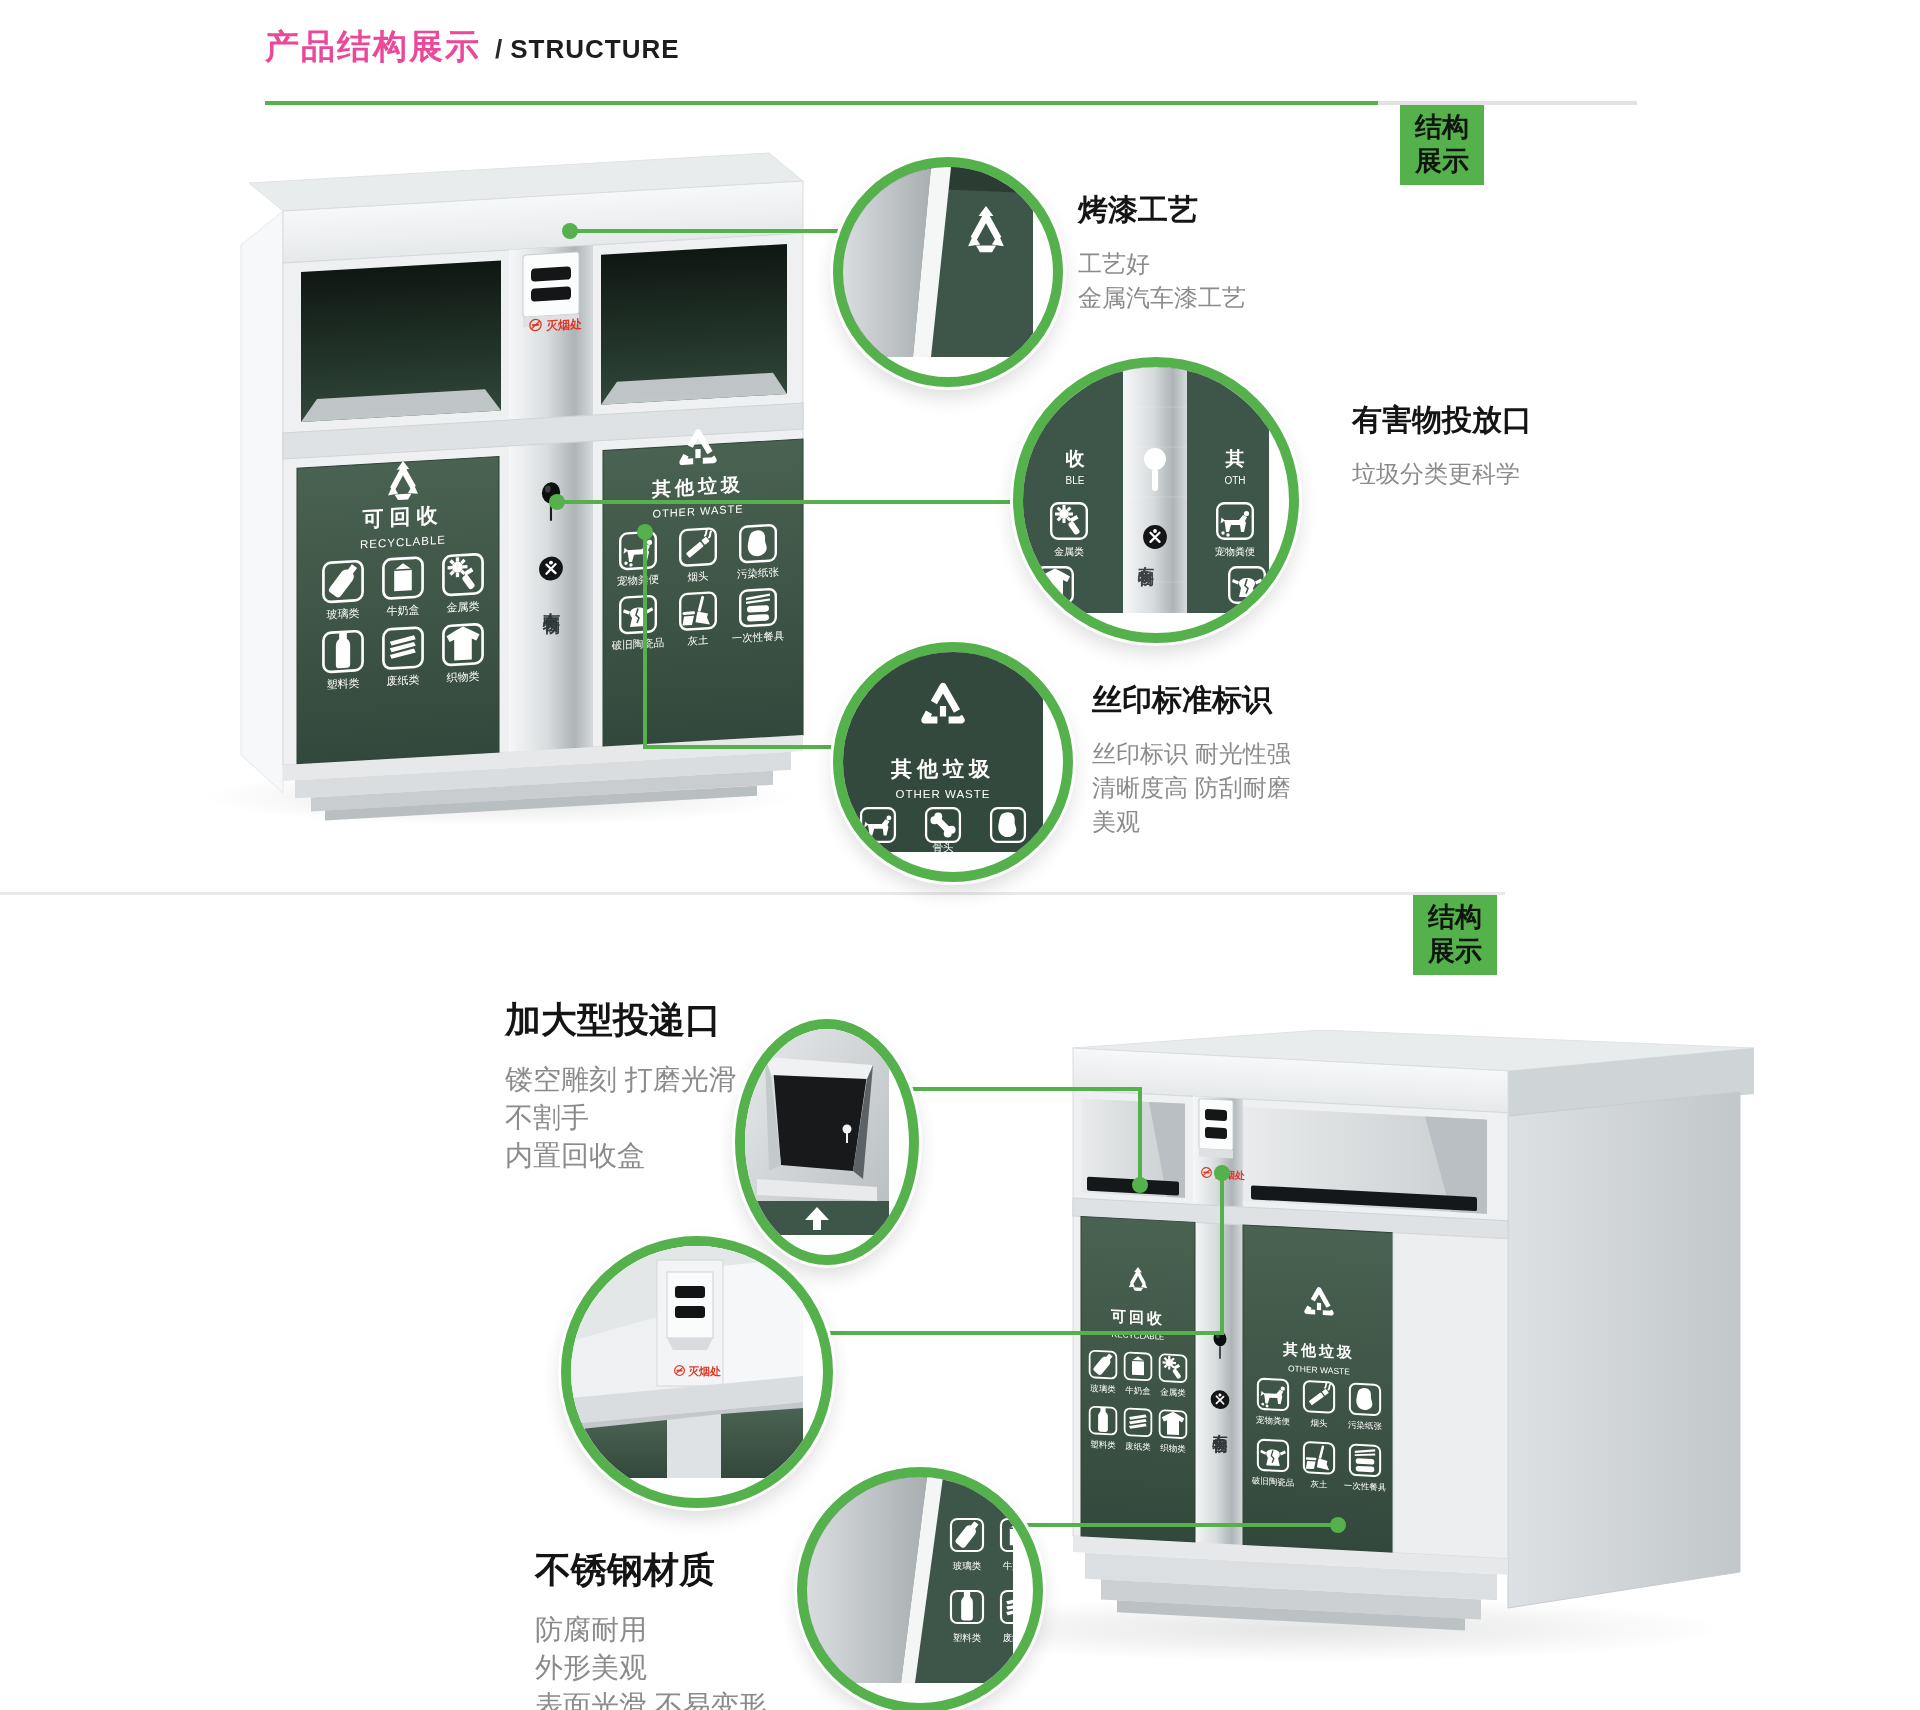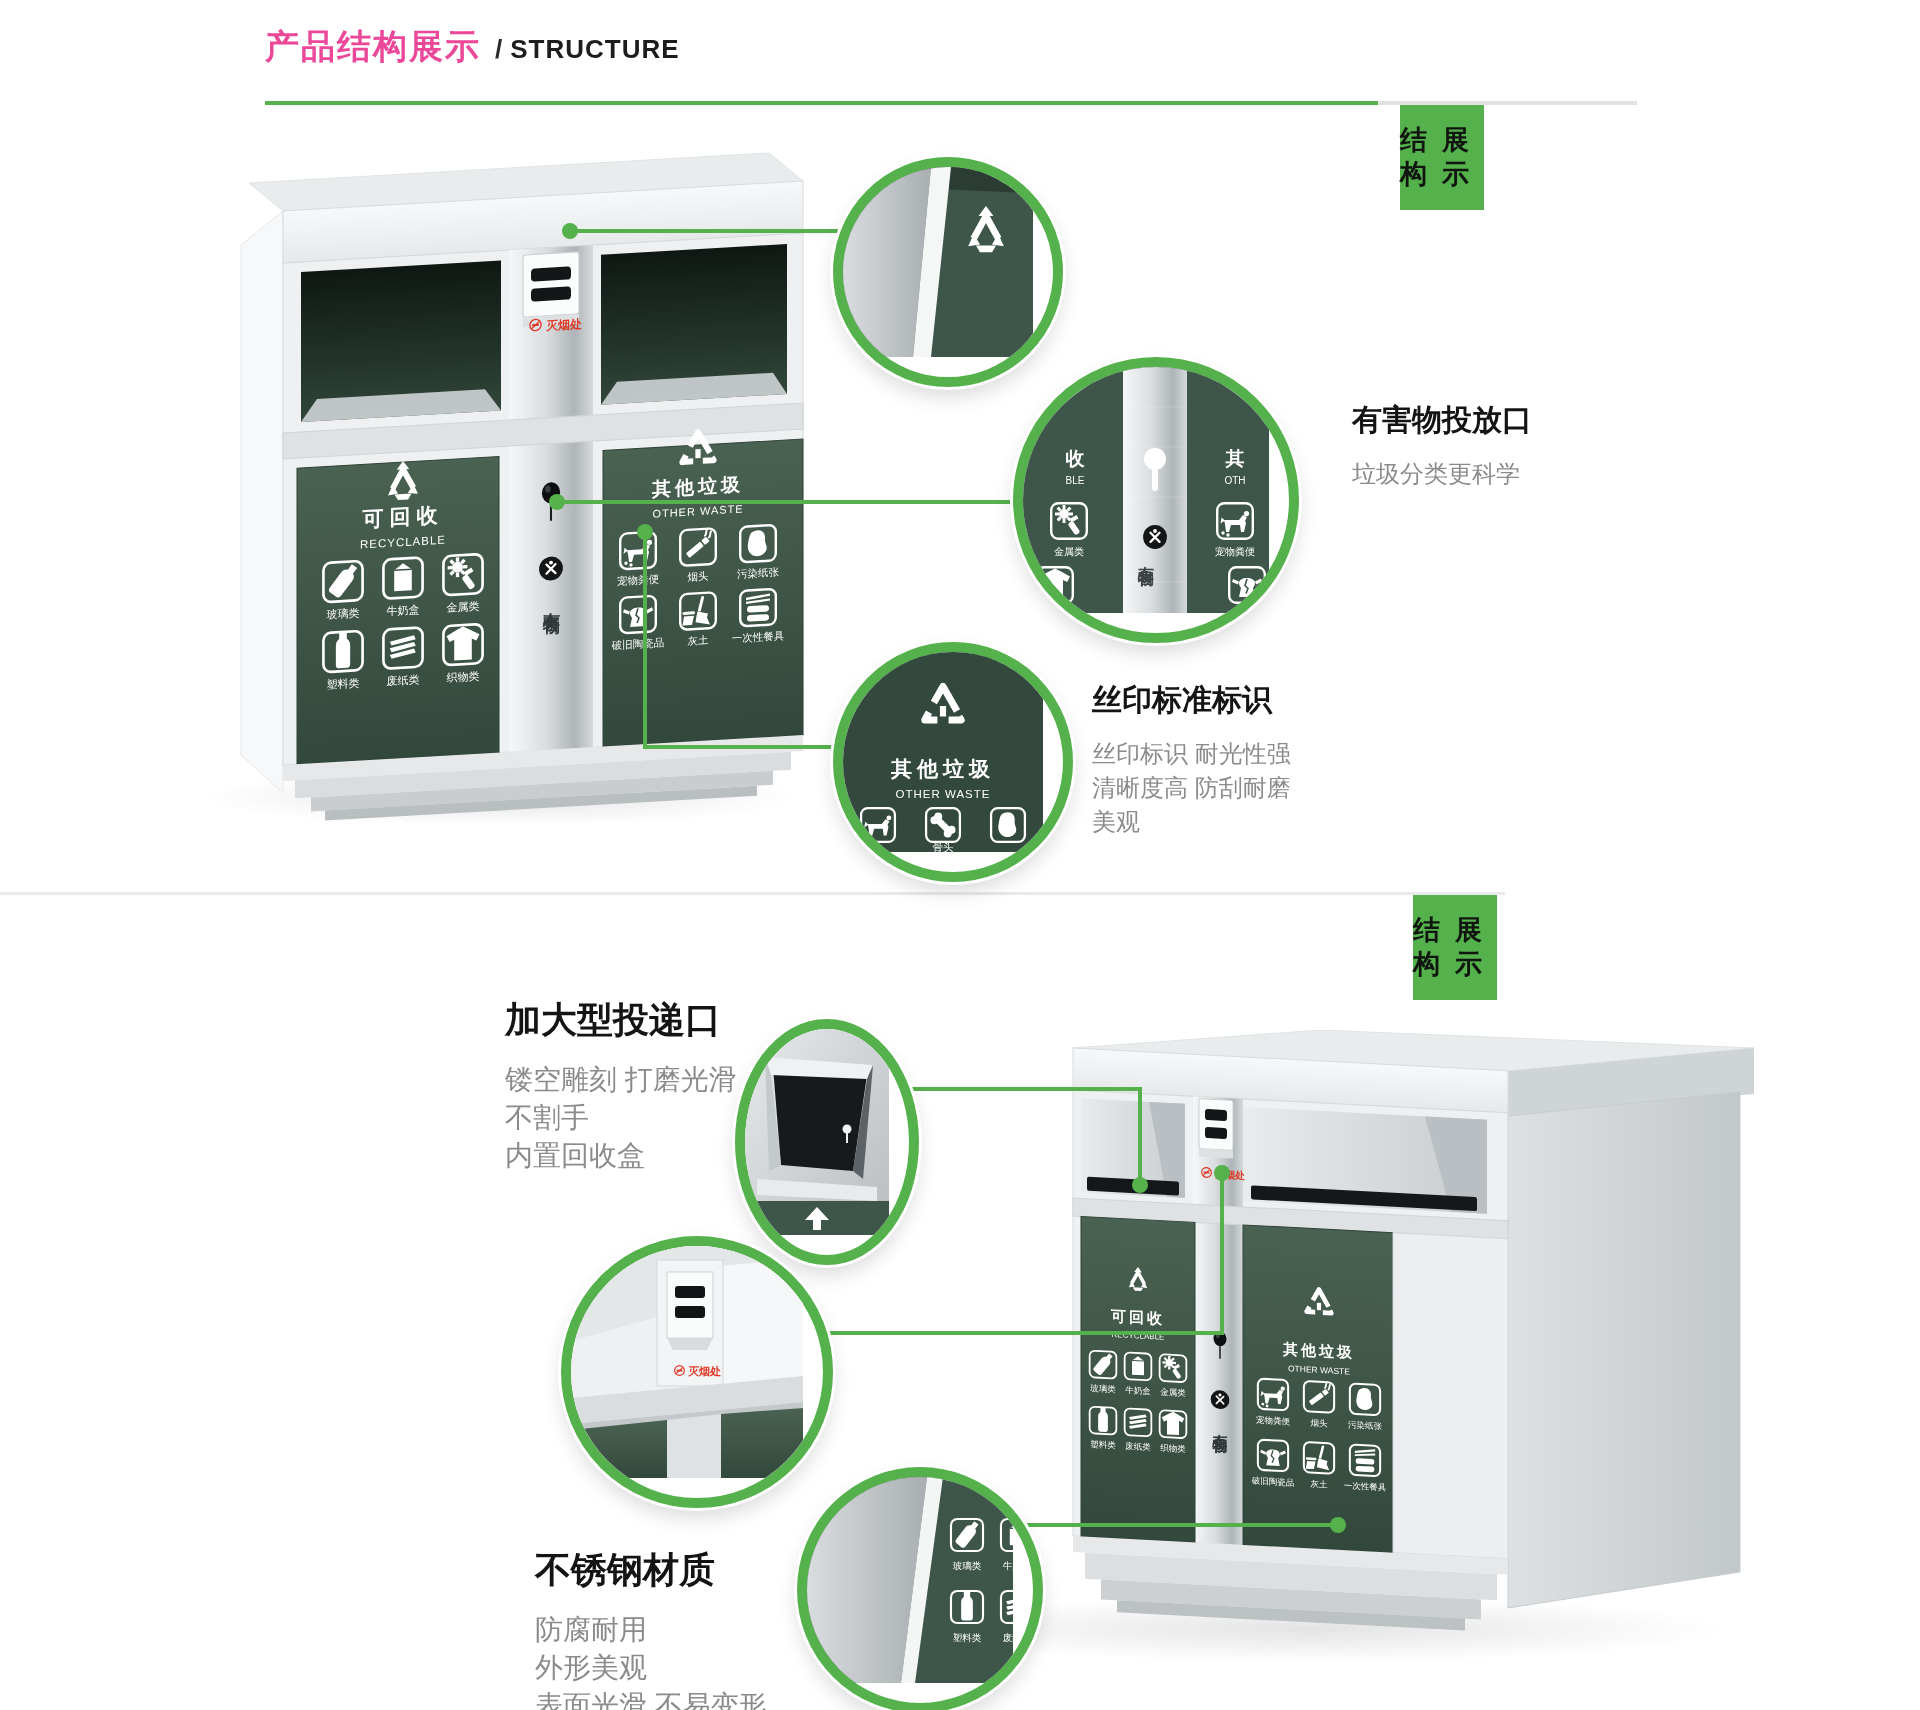--- a/index.html
+++ b/index.html
@@ -9,22 +9,22 @@
 
   
   .hdr-cn{font-size:34px;font-weight:bold;color:#ec4899;letter-spacing:2px;}
   .hdr-sep{font-size:26px;color:#2a2a2a;margin:0 8px 0 14px;font-weight:bold;}
   .hdr-en{font-size:26px;color:#1d1d1d;font-weight:bold;letter-spacing:1px;}
   .hdr-row{display:flex;align-items:baseline;}
   .rule-green{position:absolute;left:265px;top:101px;width:1113px;height:4px;background:#54b14b;}
   .rule-gray{position:absolute;left:1378px;top:101px;width:259px;height:4px;background:#e2e2e2;}
   .sect-rule{position:absolute;left:0;top:892px;width:1505px;height:3px;background:#e9e9e9;}
 
-  .badge{display:flex;flex-direction:row;align-items:center;justify-content:center;
-         width:84px;height:105px;background:#54b14b;color:#10150f;font-size:27px;font-weight:bold;line-height:1.25;}
+  .badge{display:flex;flex-direction:column;align-items:center;justify-content:center;
+         width:84px;height:80px;background:#54b14b;color:#10150f;font-size:27px;font-weight:bold;line-height:1.25;}
 
   
   .callout .t{font-weight:bold;color:#141414;}
   .callout .l{color:#8b8b8b;}
   .co-top .t{font-size:30px;margin-bottom:16px;}
   .co-top .l{font-size:24px;line-height:34px;}
   .co-bot .t{font-size:36px;margin-bottom:16px;}
   .co-bot .l{font-size:28px;line-height:38px;}
 
   
@@ -609,20 +609,25 @@
         <text x="160" y="164" font-size="9.5" text-anchor="middle" class="lbl">塑料类</text>
       </g>
       <g>
         <use href="#cellframe" x="192" y="112" width="36" height="36"></use>
           <use href="#ic-paper" x="192" y="112" width="36" height="36"></use>
         <text x="210" y="164" font-size="9.5" text-anchor="middle" class="lbl">废纸类</text>
       </g>
     </svg>
   </div>
 
+  <div class="abs callout co-top" style="left:1078px;top:190px;">
+    <div class="t">烤漆工艺</div>
+    <div class="l">工艺好</div>
+    <div class="l">金属汽车漆工艺</div>
+  </div>
 
   <div class="abs callout co-top" style="left:1352px;top:400px;">
     <div class="t">有害物投放口</div>
     <div class="l">垃圾分类更科学</div>
   </div>
 
   <div class="abs callout co-top" style="left:1092px;top:680px;">
     <div class="t">丝印标准标识</div>
     <div class="l">丝印标识 耐光性强</div>
     <div class="l">清晰度高 防刮耐磨</div>

